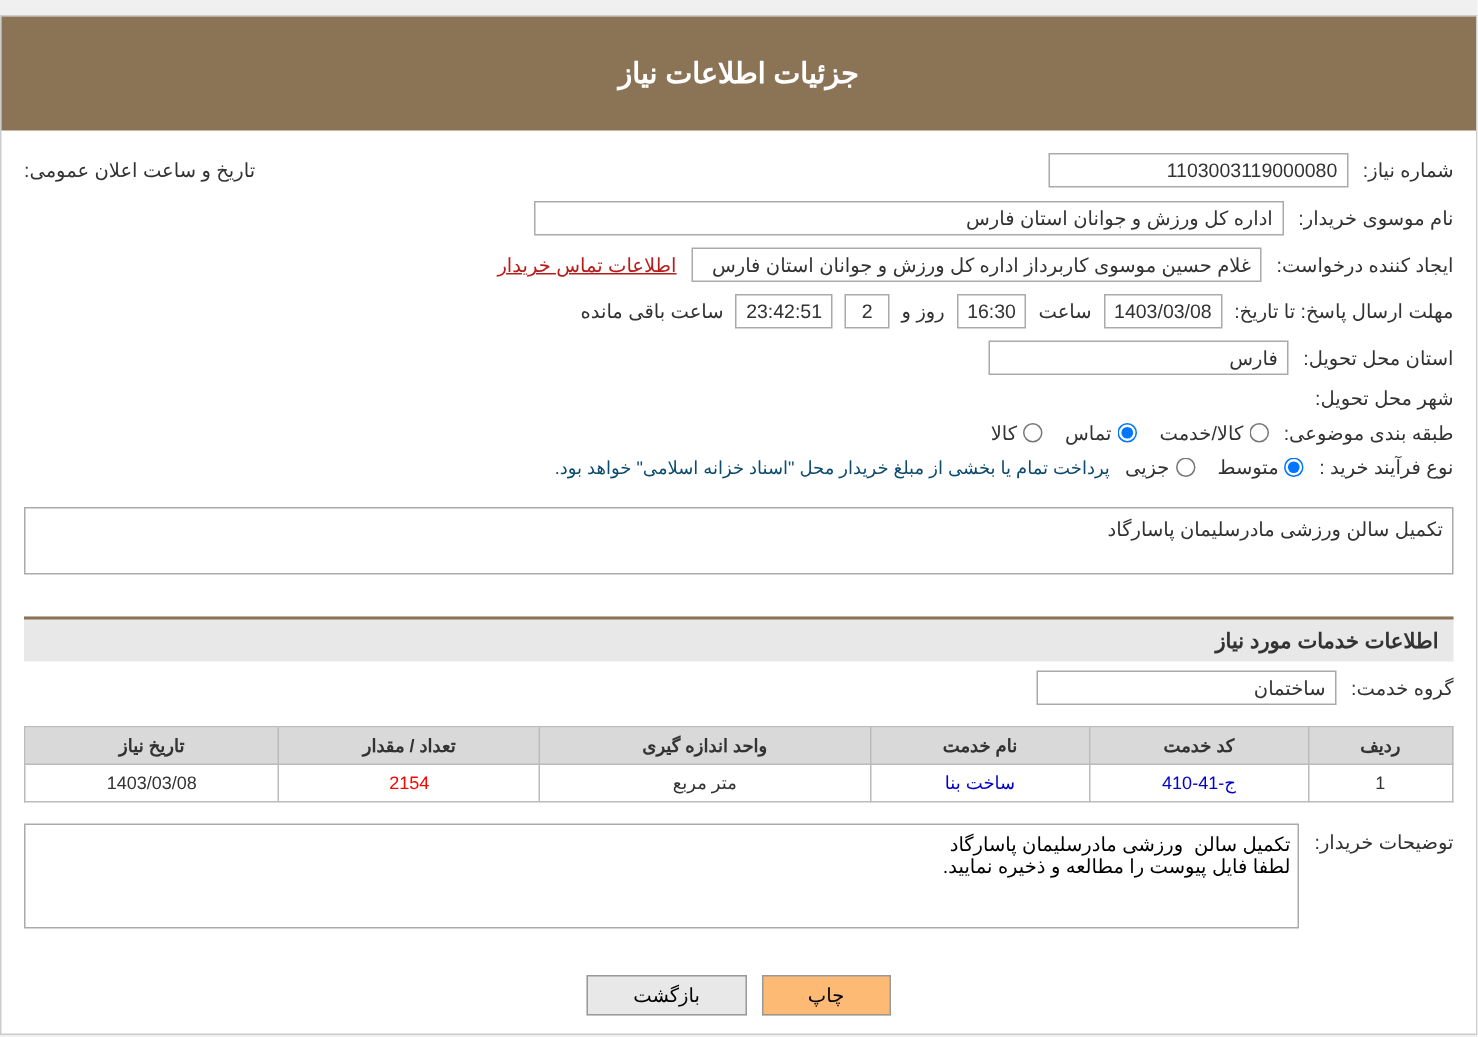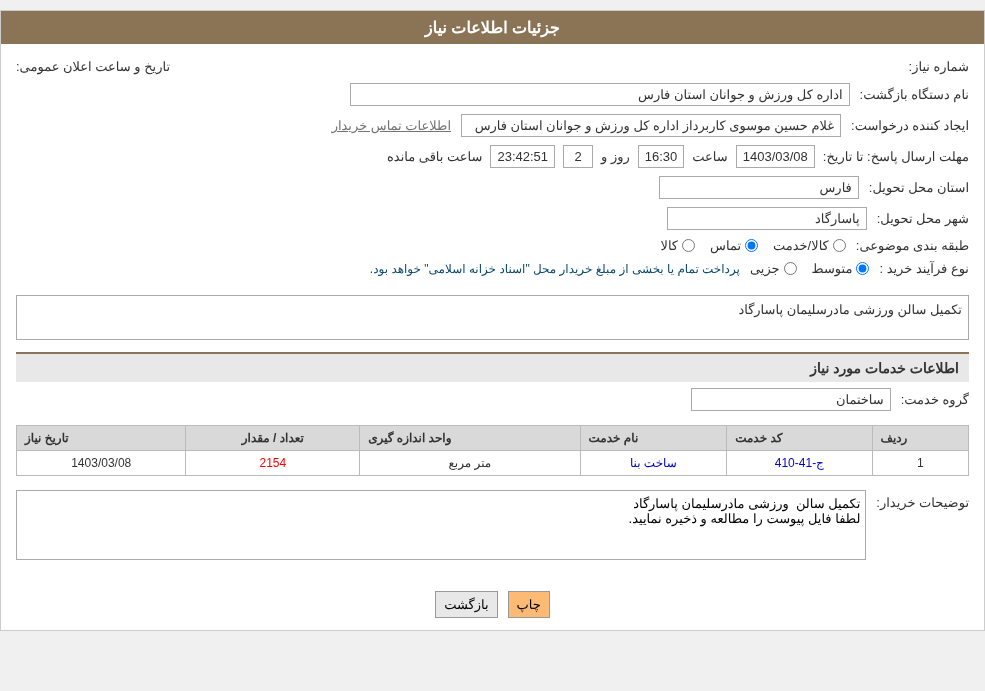--- a/index.html
+++ b/index.html
@@ -13,40 +13,40 @@
     .page-wrapper {
       max-width: 985px;
       margin: 10px auto;
       background: #fff;
       border: 1px solid #ccc;
     }
     .page-header {
       background: #8B7355;
       color: #fff;
       text-align: center;
-      padding: 7px;
-      font-size: 16px;
+      padding: 26px;
+      font-size: 19px;
       font-weight: bold;
     }
     .section {
       padding: 10px 15px;
     }
     .input-box {
       border: 1px solid #aaa;
       background: #fff;
       padding: 3px 6px;
       display: inline-block;
       min-width: 220px;
       text-align: right;
     }
     .input-box-wide {
       min-width: 400px;
     }
     .link-blue {
-      color: #737373;
+      color: #b91c1c;
       text-decoration: underline;
       cursor: pointer;
     }
     .date-box {
       border: 1px solid #aaa;
       background: #fff;
       padding: 3px 6px;
       display: inline-block;
     }
     .radio-group {
@@ -71,21 +71,21 @@
     }
     .service-table {
       width: 100%;
       border-collapse: collapse;
       margin: 8px 0;
     }
     .service-table th {
       background: #d9d9d9;
       border: 1px solid #bbb;
       padding: 5px 8px;
-      text-align: left;
+      text-align: center;
       font-size: 12px;
     }
     .service-table td {
       border: 1px solid #bbb;
       padding: 5px 8px;
       text-align: center;
       font-size: 12px;
     }
     .service-table td.red-text {
       color: red;
@@ -106,21 +106,21 @@
       font-size: 13px;
     }
     .btn-row {
       display: flex;
       justify-content: center;
       gap: 10px;
       padding: 12px;
       direction: ltr;
     }
     .btn {
-      padding: 5px 8px;
+      padding: 5px 30px;
       font-size: 13px;
       cursor: pointer;
       border: 1px solid #999;
       font-family: Tahoma, Arial, sans-serif;
     }
     .btn-print {
       background: #fdba74;
     }
     .btn-back {
       background: #e8e8e8;
@@ -145,26 +145,27 @@
 <div class="page-wrapper">
 
   <div class="page-header">
     <span>جزئیات اطلاعات نیاز</span>
   </div>
 
   <div class="section">
 
     <div style="display:flex; align-items:center; gap:10px; padding:5px 0; direction:rtl;">
       <span class="label-text">شماره نیاز:</span>
+      <div class="input-box" style="min-width:200px;">1103003119000080</div>
       <span style="flex:1;"></span>
       <span class="label-text">تاریخ و ساعت اعلان عمومی:</span>
     </div>
 
     <div style="display:flex; align-items:center; gap:10px; padding:4px 0; direction:rtl;">
-      <span class="label-text">نام دستگاه بازگشت:</span>
+      <span class="label-text">نام موسوی خریدار:</span>
       <div class="input-box input-box-wide" style="min-width:500px;">اداره کل ورزش و جوانان استان فارس</div>
     </div>
 
     <div style="display:flex; align-items:center; gap:10px; padding:4px 0; direction:rtl;">
       <span class="label-text">ایجاد کننده درخواست:</span>
       <div class="input-box" style="min-width:380px;">غلام حسین موسوی کاربرداز اداره کل ورزش و جوانان استان فارس</div>
       <span class="link-blue">اطلاعات تماس خریدار</span>
     </div>
 
     <div style="display:flex; align-items:center; gap:8px; padding:4px 0; direction:rtl;">
@@ -178,21 +179,20 @@
       <span>ساعت باقی مانده</span>
     </div>
 
     <div style="display:flex; align-items:center; gap:10px; padding:4px 0; direction:rtl;">
       <span class="label-text">استان محل تحویل:</span>
       <div class="input-box" style="min-width:200px;">فارس</div>
     </div>
 
     <div style="display:flex; align-items:center; gap:10px; padding:4px 0; direction:rtl;">
       <span class="label-text">شهر محل تحویل:</span>
-      <div class="input-box" style="min-width:200px;">پاسارگاد</div>
     </div>
 
     <div style="display:flex; align-items:center; gap:10px; padding:4px 0; direction:rtl;">
       <span class="label-text">طبقه بندی موضوعی:</span>
       <div class="radio-group">
         <div class="radio-item">
           <input type="radio" name="category" style=""> 
             <span>کالا</span>
         </div>
         <div class="radio-item">
@@ -220,21 +220,21 @@
       </div>
       <span class="purchase-type-note">پرداخت تمام یا بخشی از مبلغ خریدار محل "اسناد خزانه اسلامی" خواهد بود.</span>
     </div>
 
     <div style="margin-top:8px;">
       <div style="padding:7px 0; direction:rtl;">
         <div class="input-box" style="width:100%; min-height:45px; padding:6px;">تکمیل سالن  ورزشی مادرسلیمان پاسارگاد</div>
       </div>
     </div>
 
-    <div style="margin-top:5px;">
+    <div style="margin-top:21px;">
       <div class="section-title">اطلاعات خدمات مورد نیاز</div>
 
       <div style="display:flex; align-items:center; gap:10px; padding:6px 0; direction:rtl;">
         <span class="label-text">گروه خدمت:</span>
         <div class="input-box" style="min-width:200px;">ساختمان</div>
       </div>
 
       <table class="service-table">
         <thead>
           <tr>

